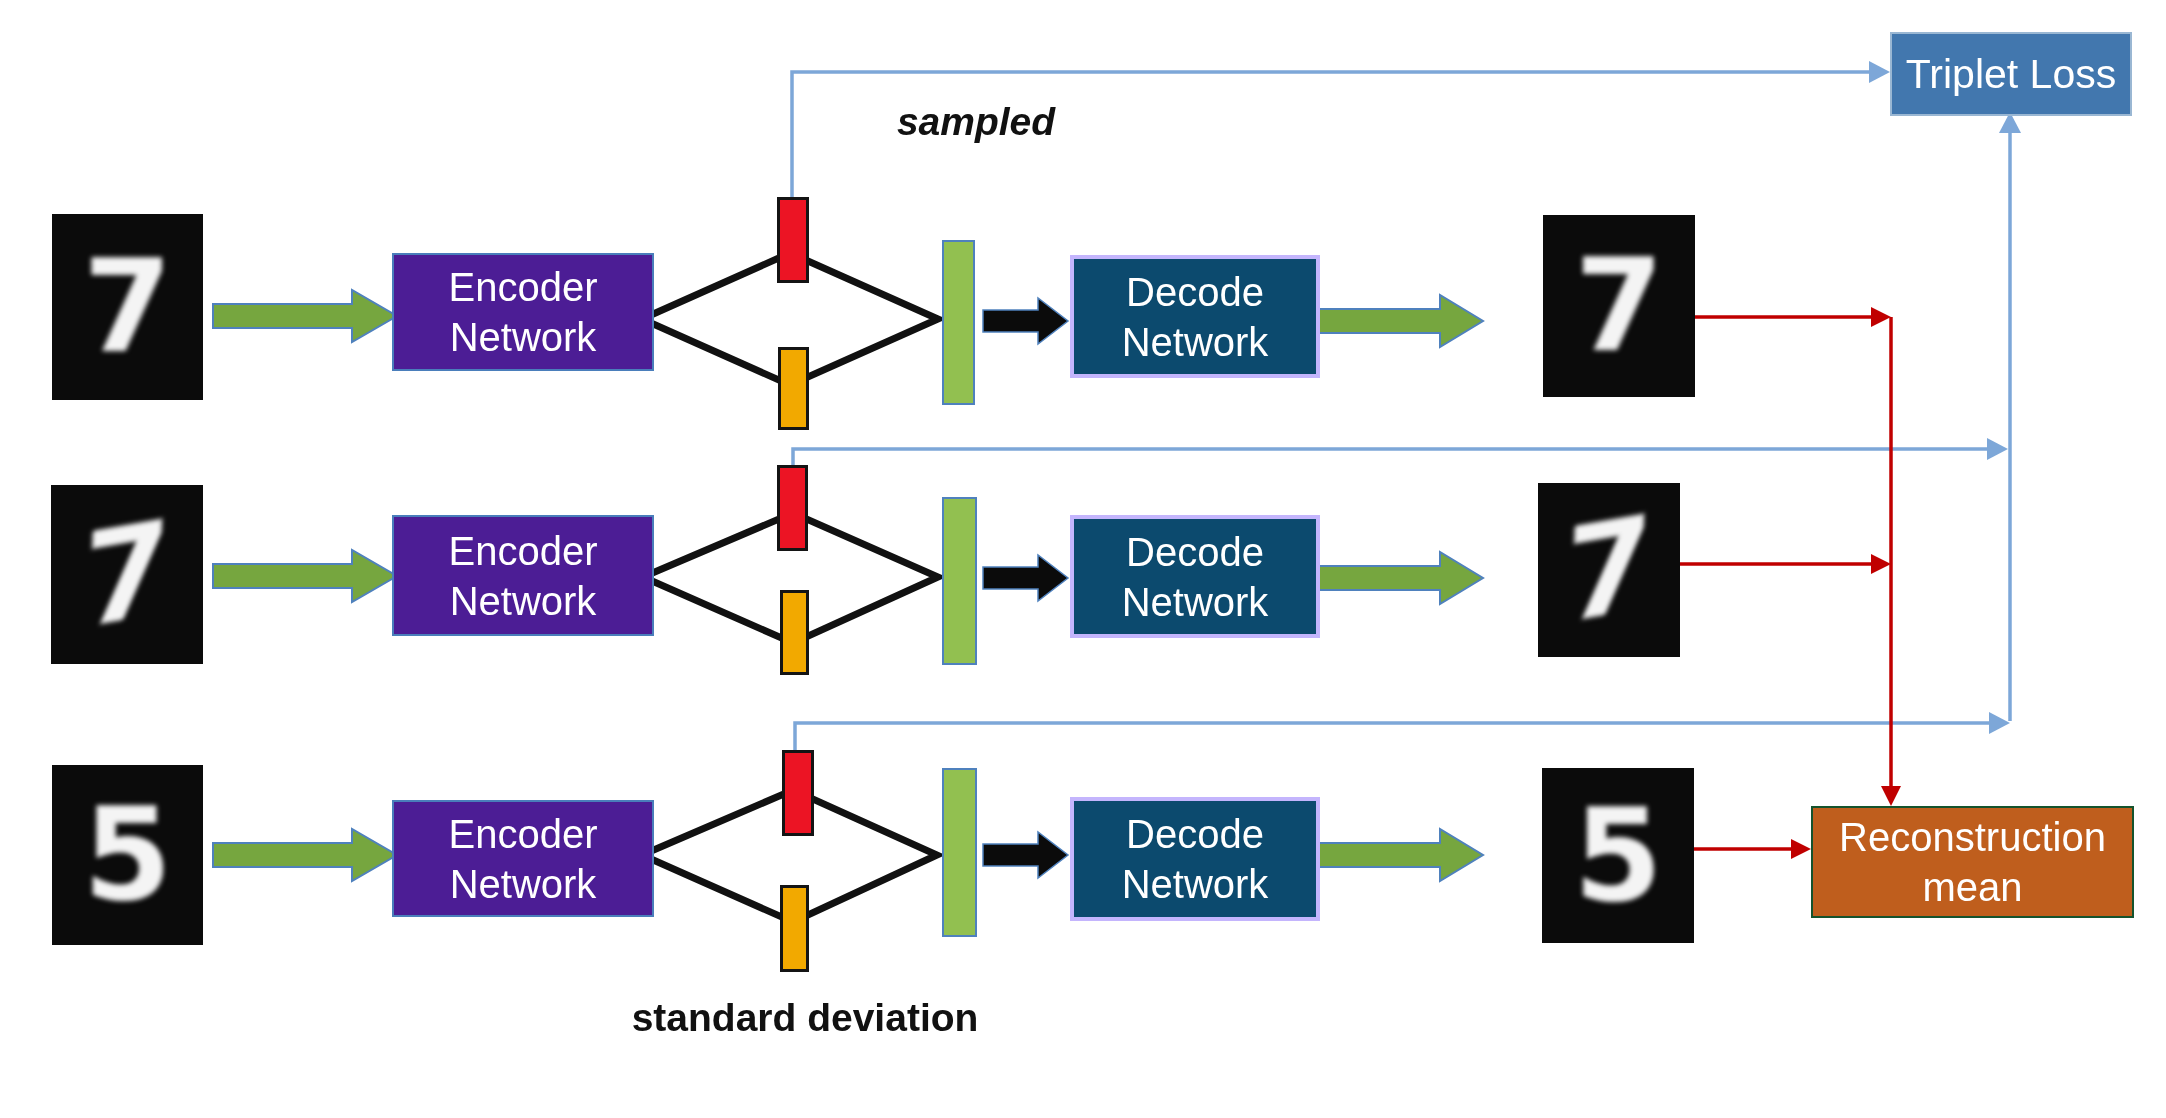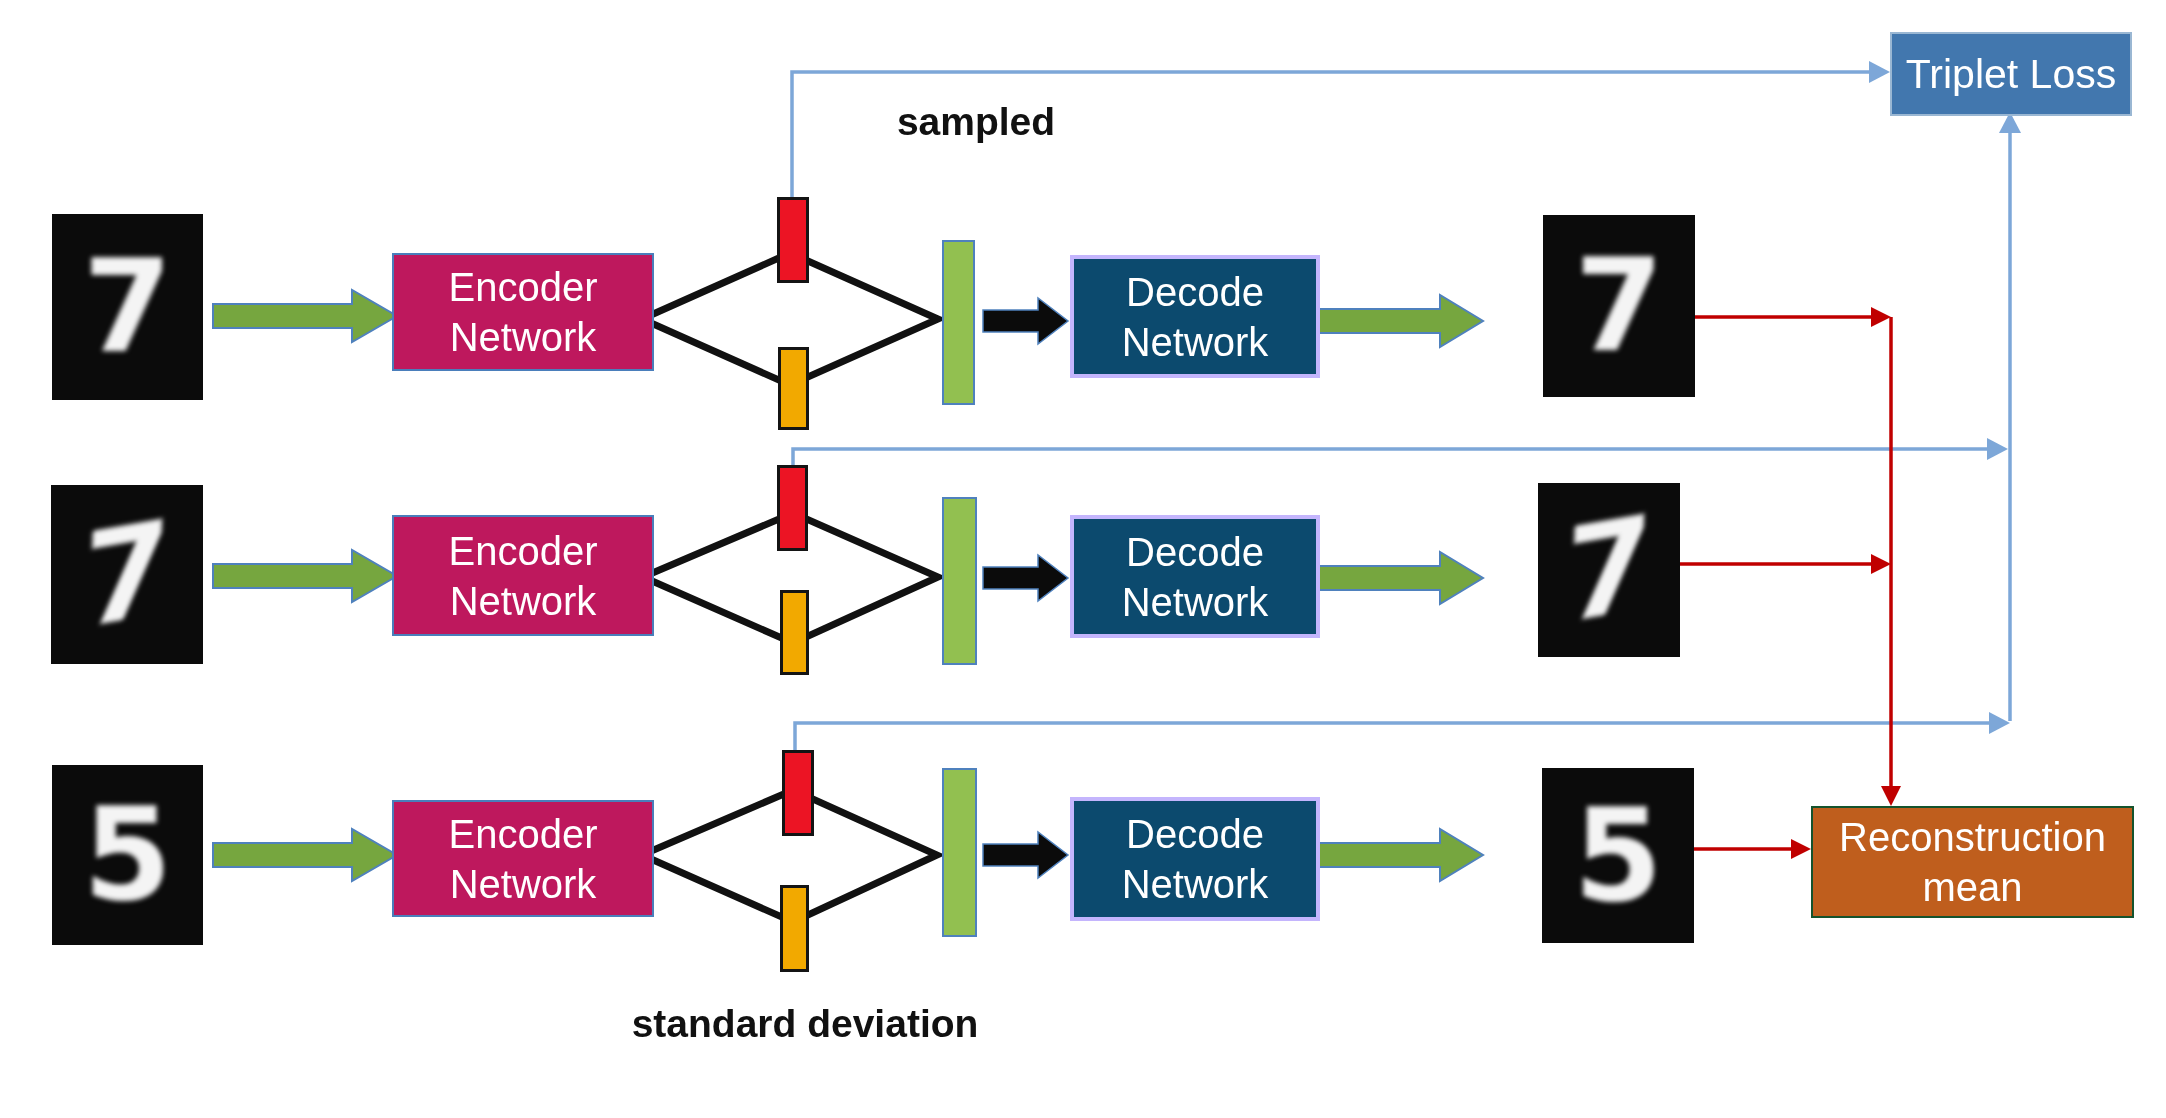--- a/index.html
+++ b/index.html
@@ -26,21 +26,21 @@
   .digit-img span{filter:blur(2.5px);font-size:128px;line-height:1;}
   .digit-slant span{transform:rotate(-10deg) skewX(-12deg);}
 
   
   .box{
     position:absolute;
     display:flex;flex-direction:column;align-items:center;justify-content:center;
     color:#ffffff;
     font-size:40px;line-height:50px;
   }
-  .encoder-box{background:#be185d;border:2px solid #4a7ebb;}
+  .encoder-box{background:#4c1d95;border:2px solid #4a7ebb;}
   .decode-box{background:#0c4a6e;border:4px solid #c4b5fd;}
   .triplet-box{background:#4277ae;border:2px solid #9ab7d3;font-size:41px;}
   .recon-box{background:#bf5e1d;border:2px solid #14532d;}
 
   
   .bar{position:absolute;}
   .bar-red{background:#ec1424;border:3px solid #141414;}
   .bar-orange{background:#f2a900;border:3px solid #141414;}
   .bar-green{background:#92c050;border:2px solid #4f81bd;}
 
@@ -155,20 +155,20 @@
   <div class="bar bar-red" style="left:782px;top:750px;width:26px;height:80px;"></div>
 
   <div class="bar bar-orange" style="left:778px;top:347px;width:25px;height:77px;"></div>
   <div class="bar bar-orange" style="left:780px;top:590px;width:23px;height:79px;"></div>
   <div class="bar bar-orange" style="left:780px;top:885px;width:23px;height:81px;"></div>
 
   <div class="bar bar-green" style="left:942px;top:240px;width:29px;height:161px;"></div>
   <div class="bar bar-green" style="left:942px;top:497px;width:31px;height:164px;"></div>
   <div class="bar bar-green" style="left:942px;top:768px;width:31px;height:165px;"></div>
 
-  <div class="lbl" style="left:816px;top:96px;width:320px;">
+  <div class="lbl" style="left:816px;top:96px;width:320px;font-style:italic;">
     <div>sampled</div>
   </div>
-  <div class="lbl" style="left:610px;top:992px;width:390px;margin-top:6px;">
+  <div class="lbl" style="left:610px;top:992px;width:390px;">
     <div>standard deviation</div>
   </div>
 
 </div>
 
 </body></html>

